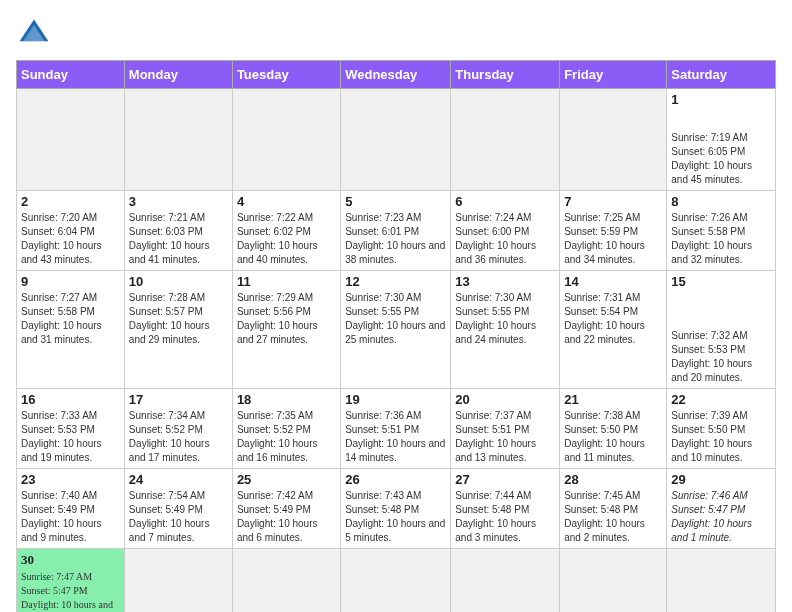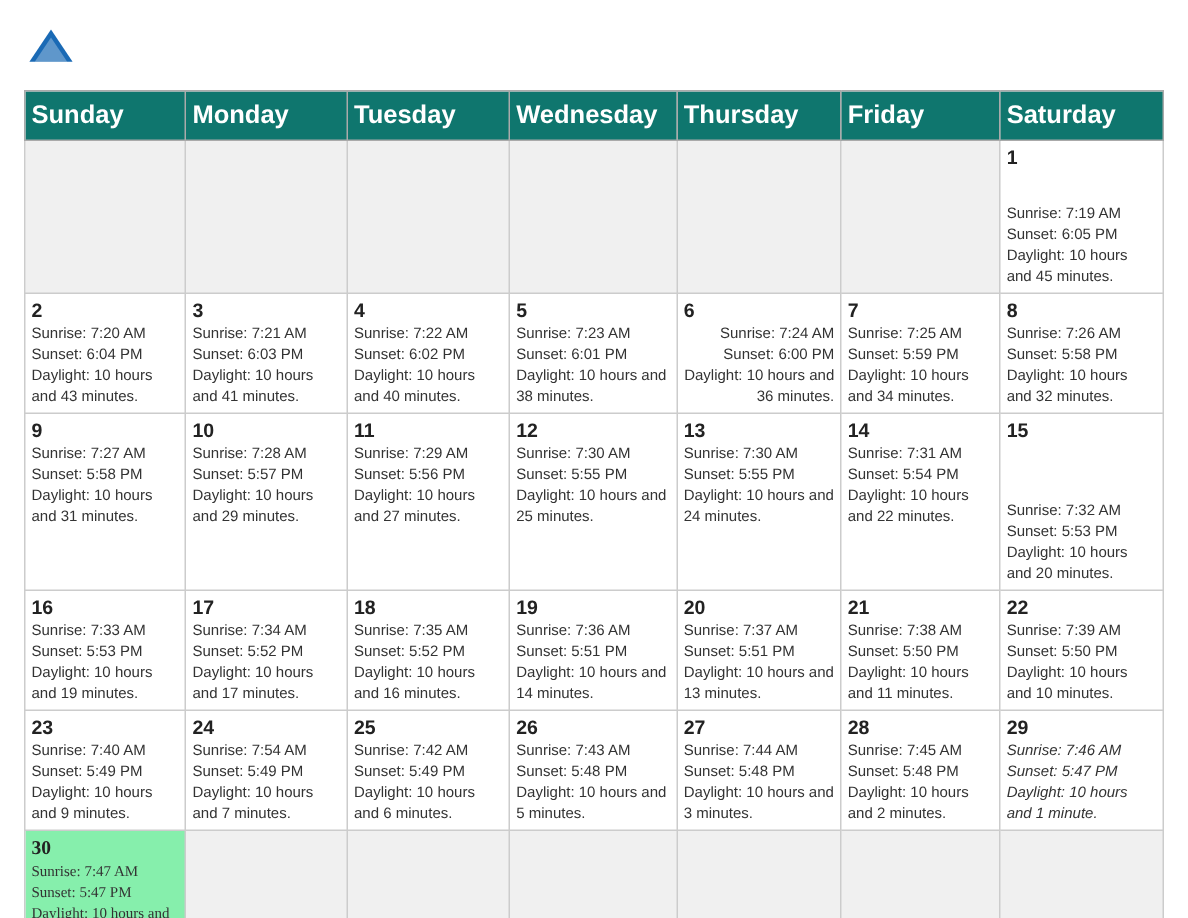--- a/index.html
+++ b/index.html
@@ -43,23 +43,23 @@
     .location {
       font-size: 15px;
       color: #444;
     }
     .calendar {
       width: 100%;
       border-collapse: collapse;
       border: 1px solid #ccc;
     }
     .calendar th {
-      background: #0f766e;
+      background: #8b5cf6;
       color: #fff;
-      font-size: 17px;
+      font-size: 13px;
       font-weight: bold;
       padding: 6px 4px;
       text-align: left;
       border: 1px solid #aaa;
     }
     .calendar td {
       vertical-align: top;
       border: 1px solid #ccc;
       padding: 3px 4px;
       width: 113px;
@@ -158,21 +158,21 @@
 Daylight: 10 hours and 40 minutes.</div>
         </td>
         <td>
           <span class="day-number">5</span>
           <div class="day-info" style="white-space: pre-line;">Sunrise: 7:23 AM
 Sunset: 6:01 PM
 Daylight: 10 hours and 38 minutes.</div>
         </td>
         <td>
           <span class="day-number">6</span>
-          <div class="day-info" style="white-space: pre-line; text-align: right;">Sunrise: 7:24 AM
+          <div class="day-info" style="white-space: pre-line;">Sunrise: 7:24 AM
 Sunset: 6:00 PM
 Daylight: 10 hours and 36 minutes.</div>
         </td>
         <td>
           <span class="day-number">7</span>
           <div class="day-info" style="white-space: pre-line;">Sunrise: 7:25 AM
 Sunset: 5:59 PM
 Daylight: 10 hours and 34 minutes.</div>
         </td>
         <td>

